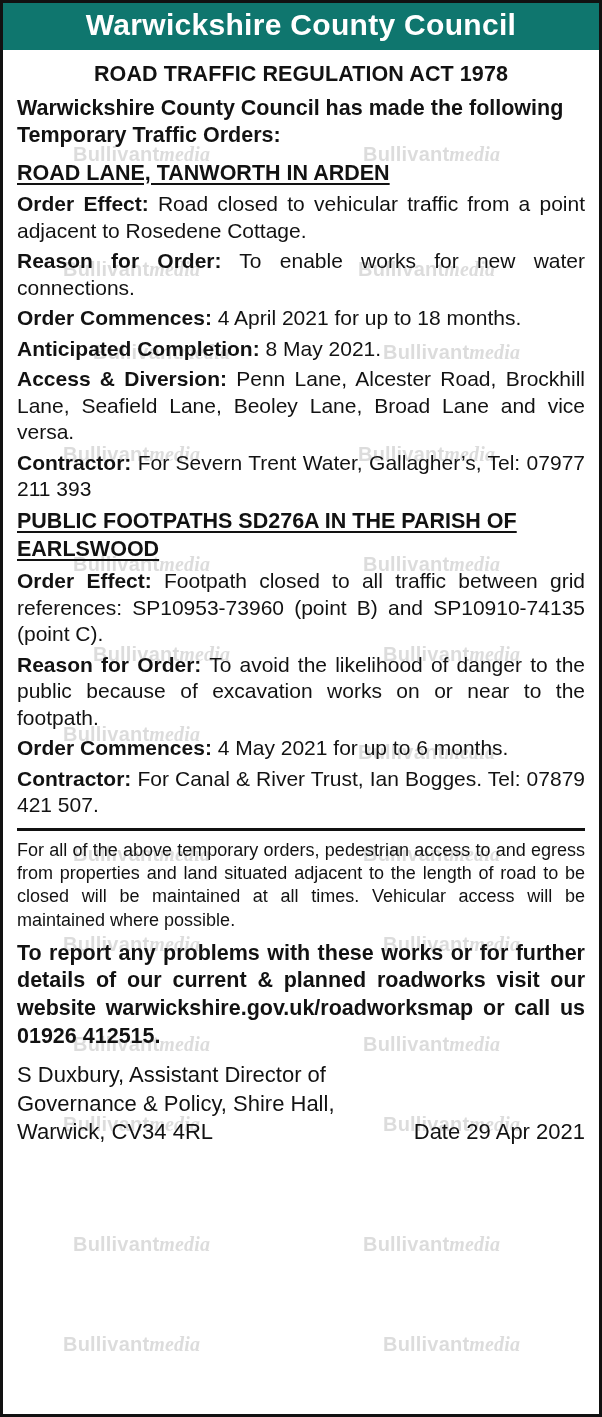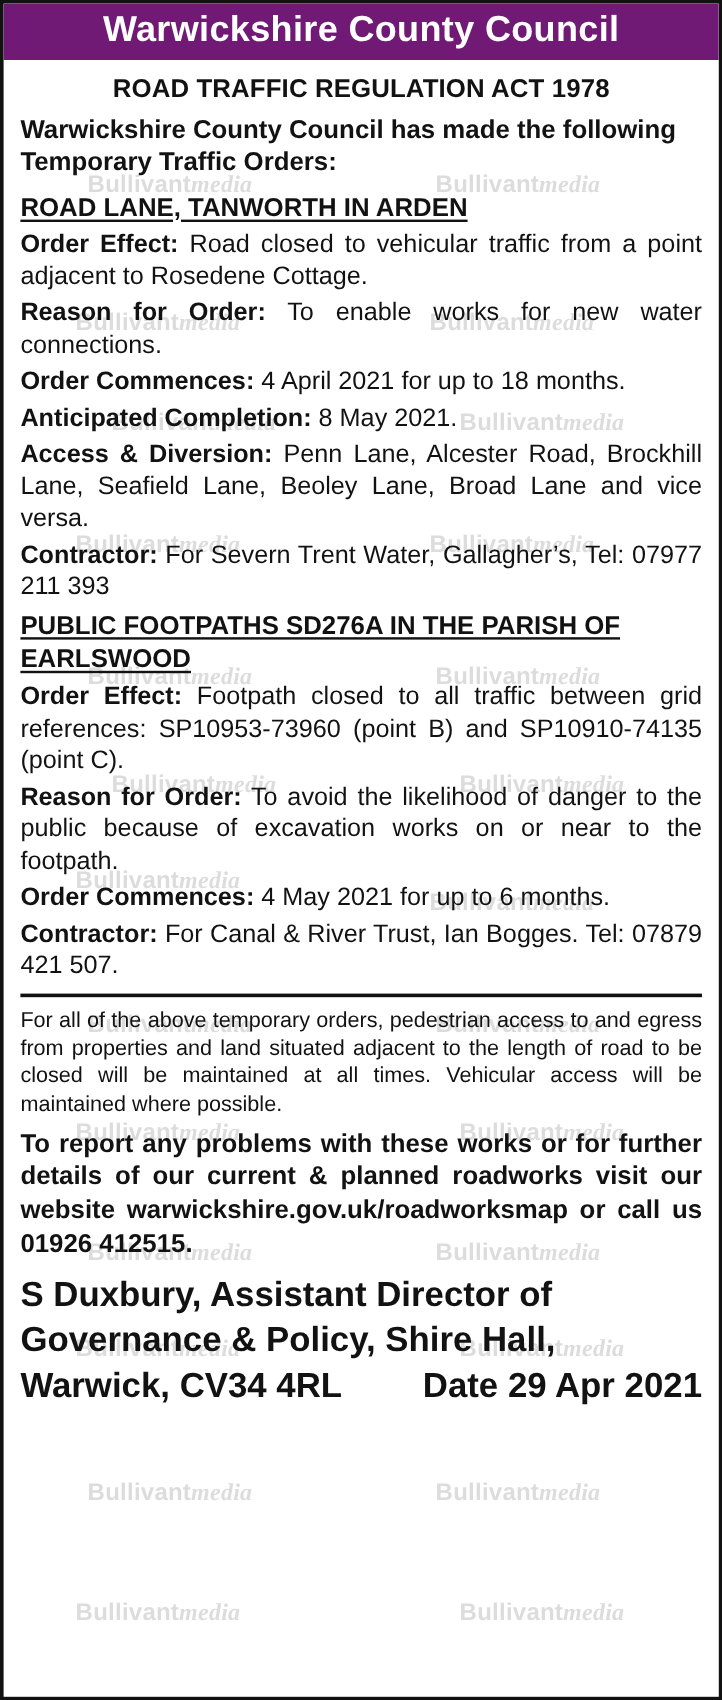--- a/index.html
+++ b/index.html
@@ -41,21 +41,21 @@
   }
   .wm i {
     font-style: italic;
     font-family: "Liberation Serif", serif;
     font-weight: 700;
   }
   
   .masthead {
     position: relative;
     z-index: 2;
-    background: #701a75;
+    background: #0f766e;
     color: #ffffff;
     text-align: center;
     font-weight: 700;
     font-size: 30px;
     letter-spacing: .3px;
     padding: 6px 0 9px 0;
     line-height: 1.05;
   }
   .content {
     position: relative;
@@ -105,22 +105,22 @@
     margin: 0 0 8px 0;
   }
   .report {
     font-weight: 700;
     font-size: 21.5px;
     line-height: 1.3;
     text-align: justify;
     margin: 0 0 10px 0;
   }
   .signoff {
-    font-weight: 700;
-    font-size: 29px;
+    font-weight: 400;
+    font-size: 22px;
     line-height: 1.3;
   }
   .signoff-row {
     display: flex;
     justify-content: space-between;
     align-items: flex-end;
     gap: 10px;
   }
   .signoff-row .date {
     white-space: nowrap;

